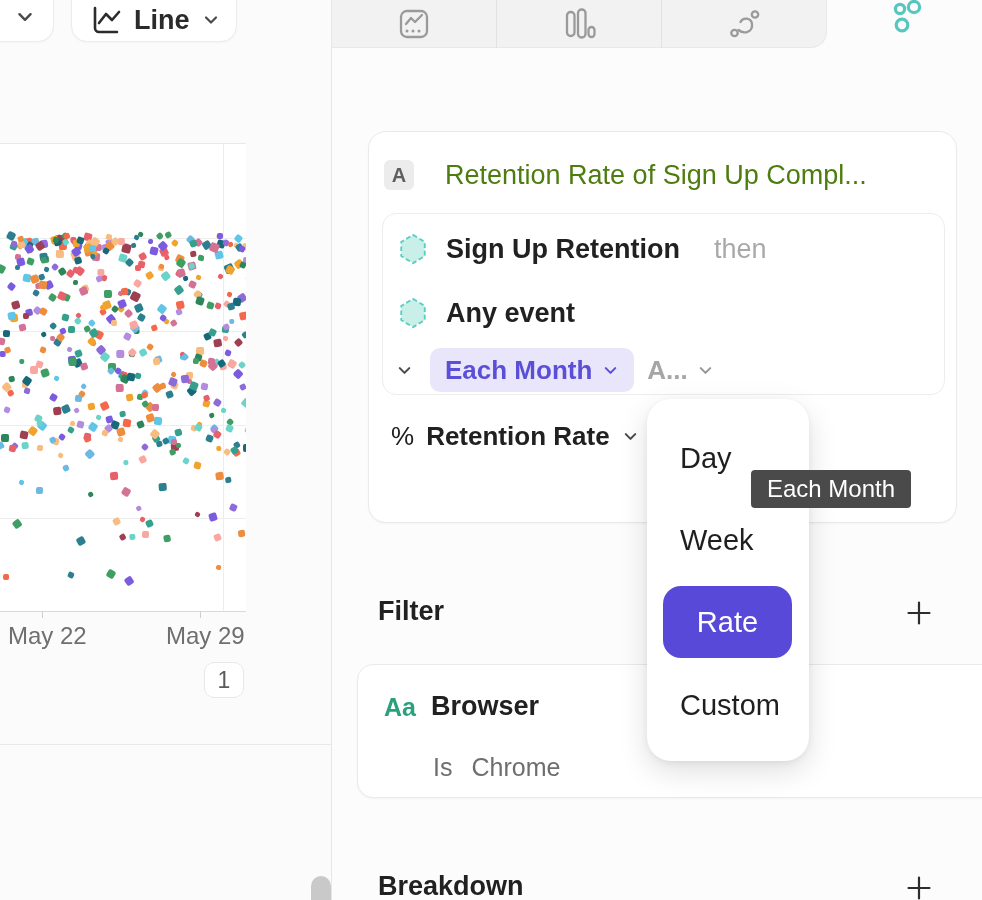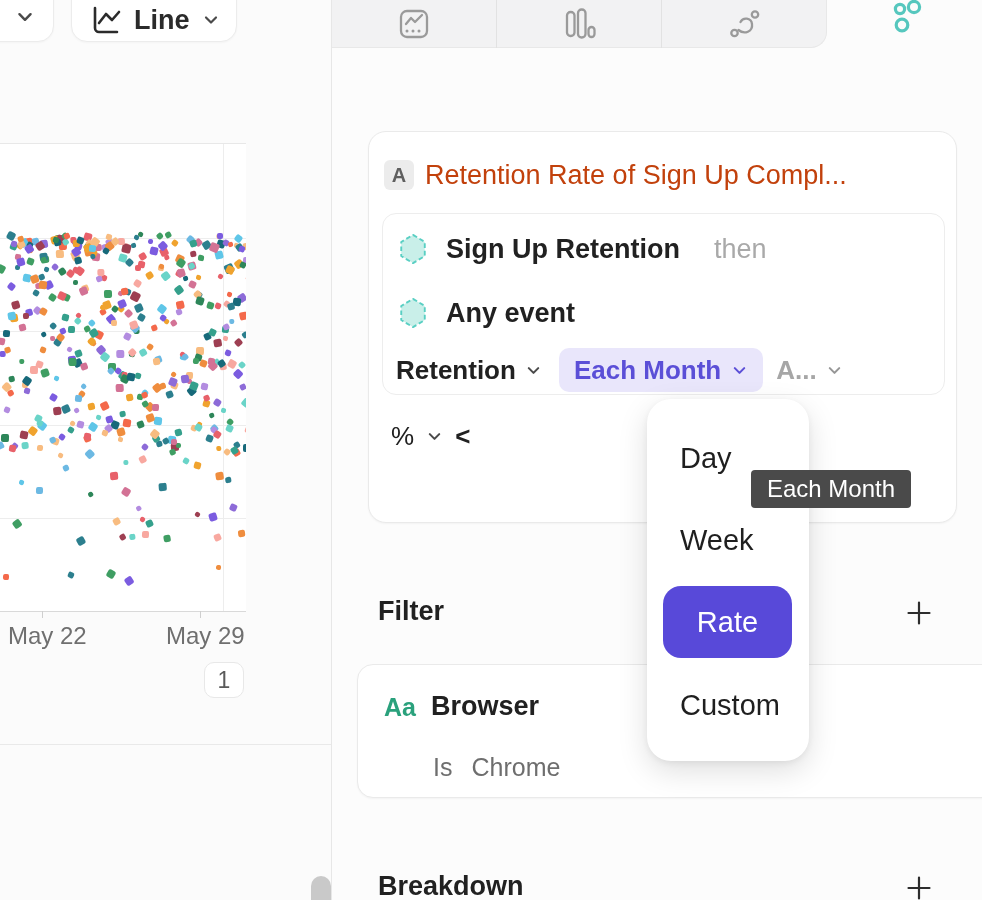--- a/index.html
+++ b/index.html
@@ -511,39 +511,38 @@
         <circle cx="15" cy="9" r="4.6"></circle>
         <circle cx="29" cy="7" r="5.6"></circle>
         <circle cx="17" cy="25" r="5.8"></circle>
       </svg>
     </div>
 
     <div class="abs card" style="left:36px;top:131px;width:589px;height:392px;box-sizing:border-box;">
       <div class="abs" style="left:15px;top:28px;width:30px;height:30px;background:#ececec;border-radius:6px;display:flex;align-items:center;justify-content:center;">
         <span style="font-size:20px;font-weight:700;color:#5f5f5f;">A</span>
       </div>
-      <div class="abs" style="left:56px;top:28px;height:30px;line-height:30px;font-size:27px;color:#c2410c;white-space:nowrap;">Retention Rate of Sign Up Compl...</div>
+      <div class="abs" style="left:76px;top:28px;height:30px;line-height:30px;font-size:27px;color:#4d7c0f;white-space:nowrap;">Retention Rate of Sign Up Compl...</div>
 
       <div class="abs" style="left:13px;top:81px;width:563px;height:182px;border:1px solid #ededed;border-radius:14px;background:#fff;box-sizing:border-box;">
         <div class="abs rowflex" style="left:15px;top:19px;gap:18px;">
           <svg class="hexagon" width="30" height="32" viewBox="0 0 30 34">
               <polygon points="15,2 27.5,9.5 27.5,24.5 15,32 2.5,24.5 2.5,9.5"></polygon>
             </svg>
           <span class="evt-name">Sign Up Retention</span>
           <span class="evt-suffix" style="margin-left:16px;">then</span>
         </div>
         <div class="abs rowflex" style="left:15px;top:83px;gap:18px;">
           <svg class="hexagon" width="30" height="32" viewBox="0 0 30 34">
               <polygon points="15,2 27.5,9.5 27.5,24.5 15,32 2.5,24.5 2.5,9.5"></polygon>
             </svg>
           <span class="evt-name">Any event</span>
         </div>
         <div class="abs rowflex" style="left:9px;top:134px;height:44px;gap:13px;">
           <div class="rowflex" style="gap:9px;padding:0 4px;">
-            <span class="ctrl-label">Retention</span>
             <svg class="chev" width="17" height="17" viewBox="0 0 18 18">
                 <path d="M4 6.5l5 5 5-5"></path>
               </svg>
           </div>
           <div class="rowflex" style="gap:10px;height:44px;padding:0 15px;border-radius:10px;background:var(--chip-bg);box-sizing:border-box;">
             <span class="ctrl-label" style="color:var(--chip-text);">Each Month</span>
             <svg class="chev purple" width="17" height="17" viewBox="0 0 18 18">
                 <path d="M4 6.5l5 5 5-5"></path>
               </svg>
           </div>
@@ -551,20 +550,21 @@
             <span class="ctrl-label muted">A...</span>
             <svg class="chev gray" width="17" height="17" viewBox="0 0 18 18">
                 <path d="M4 6.5l5 5 5-5"></path>
               </svg>
           </div>
         </div>
       </div>
 
       <div class="abs rowflex" style="left:22px;top:288px;height:32px;gap:12px;">
         <span style="font-size:26px;font-weight:500;color:#212121;">%</span>
+        <span class="ctrl-label">Retention Rate</span>
         <svg class="chev" width="17" height="17" viewBox="0 0 18 18">
             <path d="M4 6.5l5 5 5-5"></path>
           </svg>
         <span style="font-size:26px;font-weight:700;color:#212121;">&lt;</span>
       </div>
     </div>
 
     <div class="abs" style="left:46px;top:596px;font-size:27px;font-weight:700;color:#212121;">Filter</div>
     <div class="abs" style="left:571px;top:597px;width:32px;height:32px;display:flex;align-items:center;justify-content:center;">
       <svg class="plus" width="30" height="30" viewBox="0 0 30 30">

